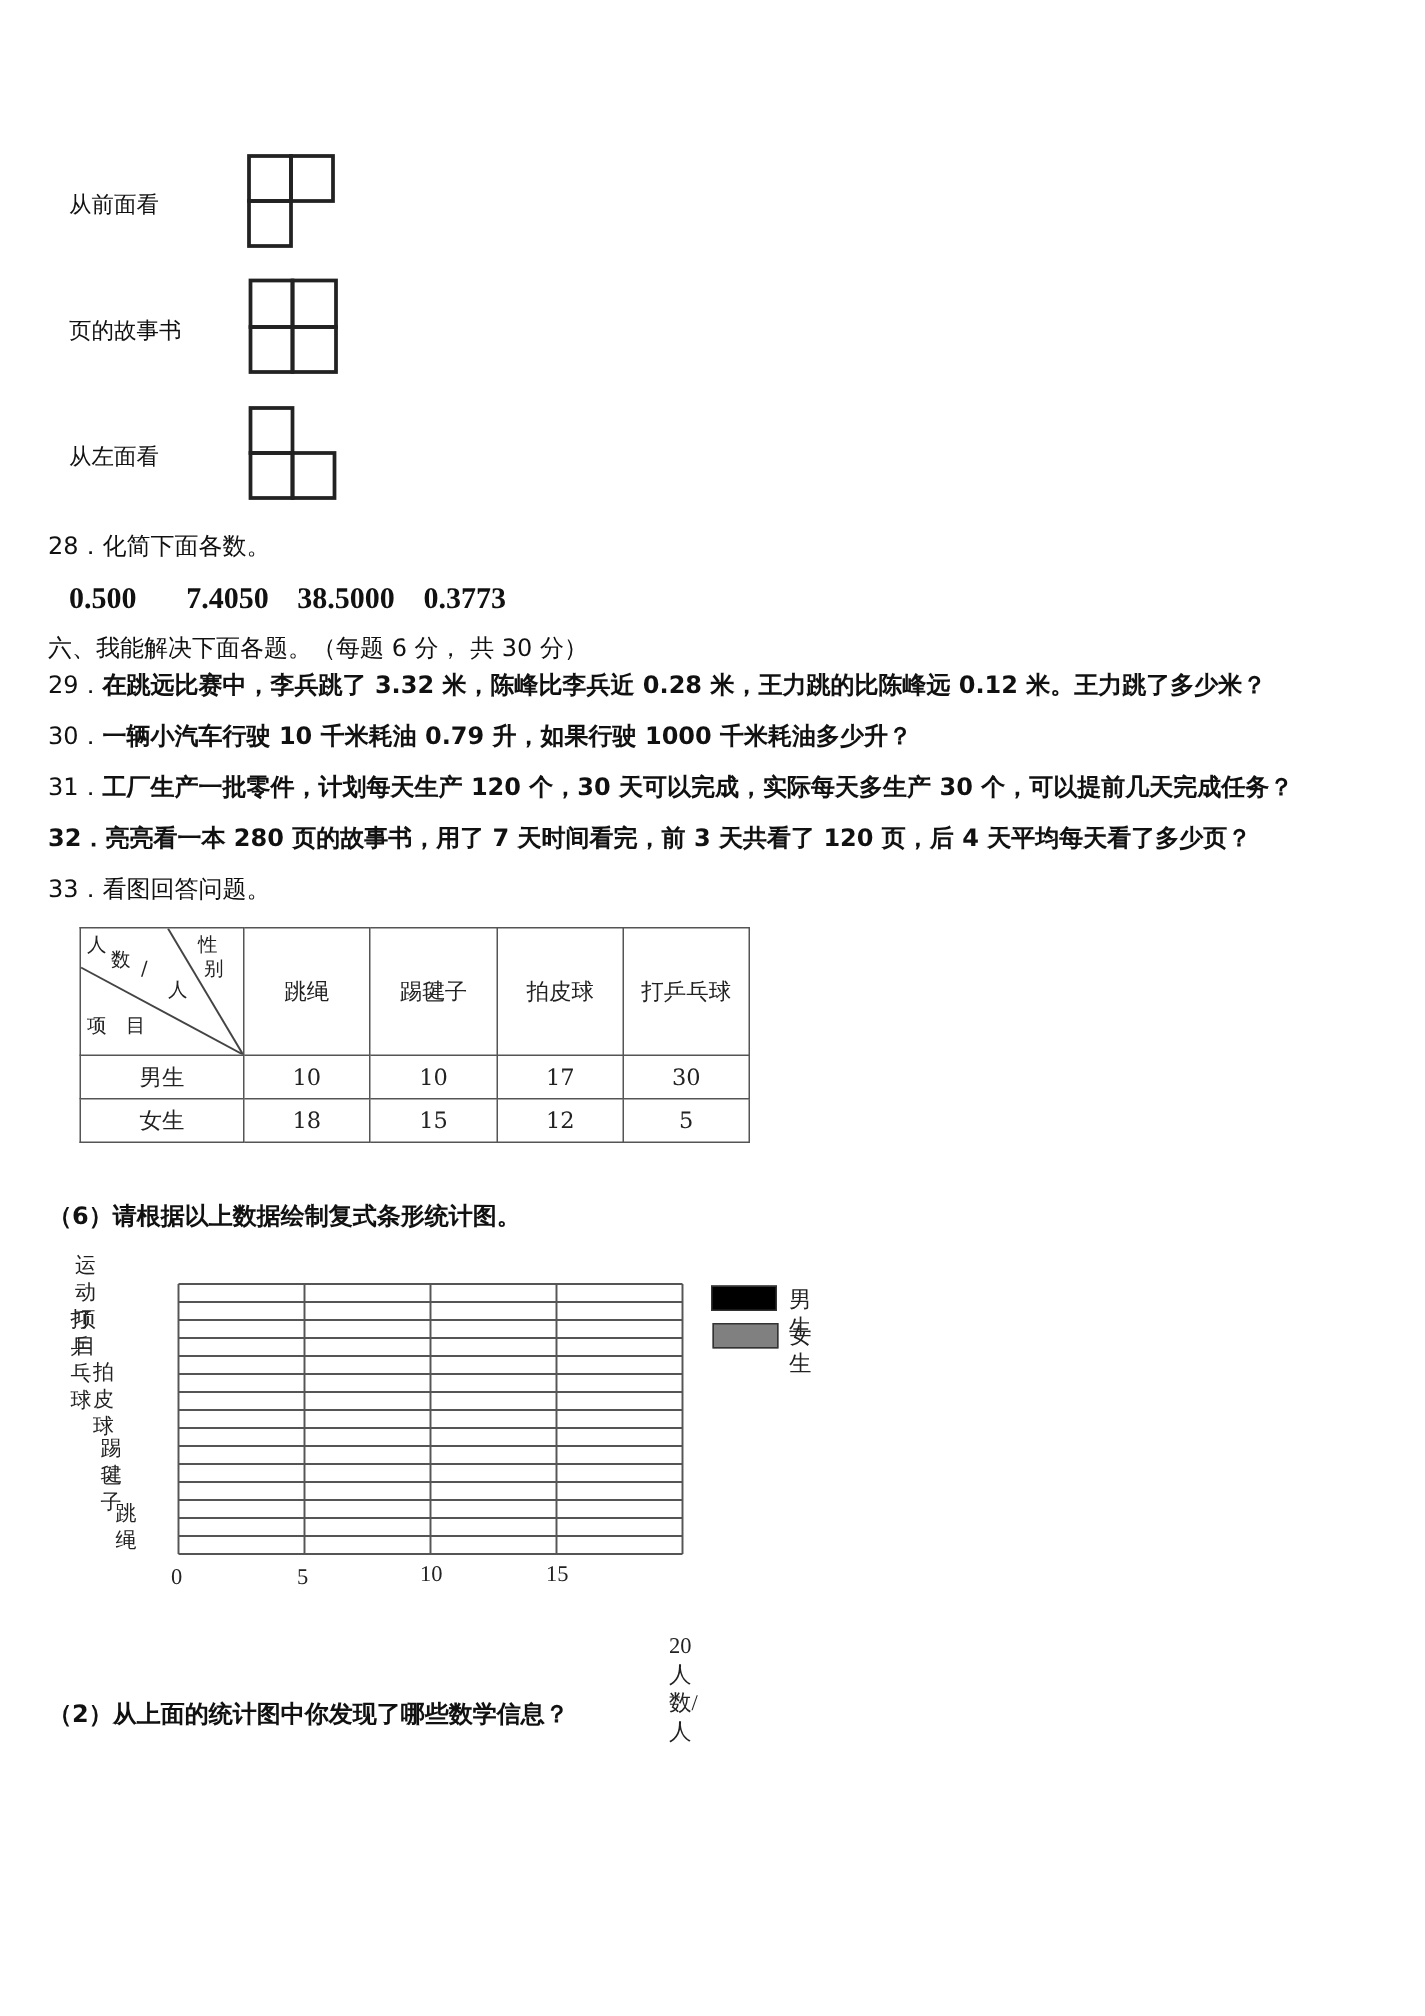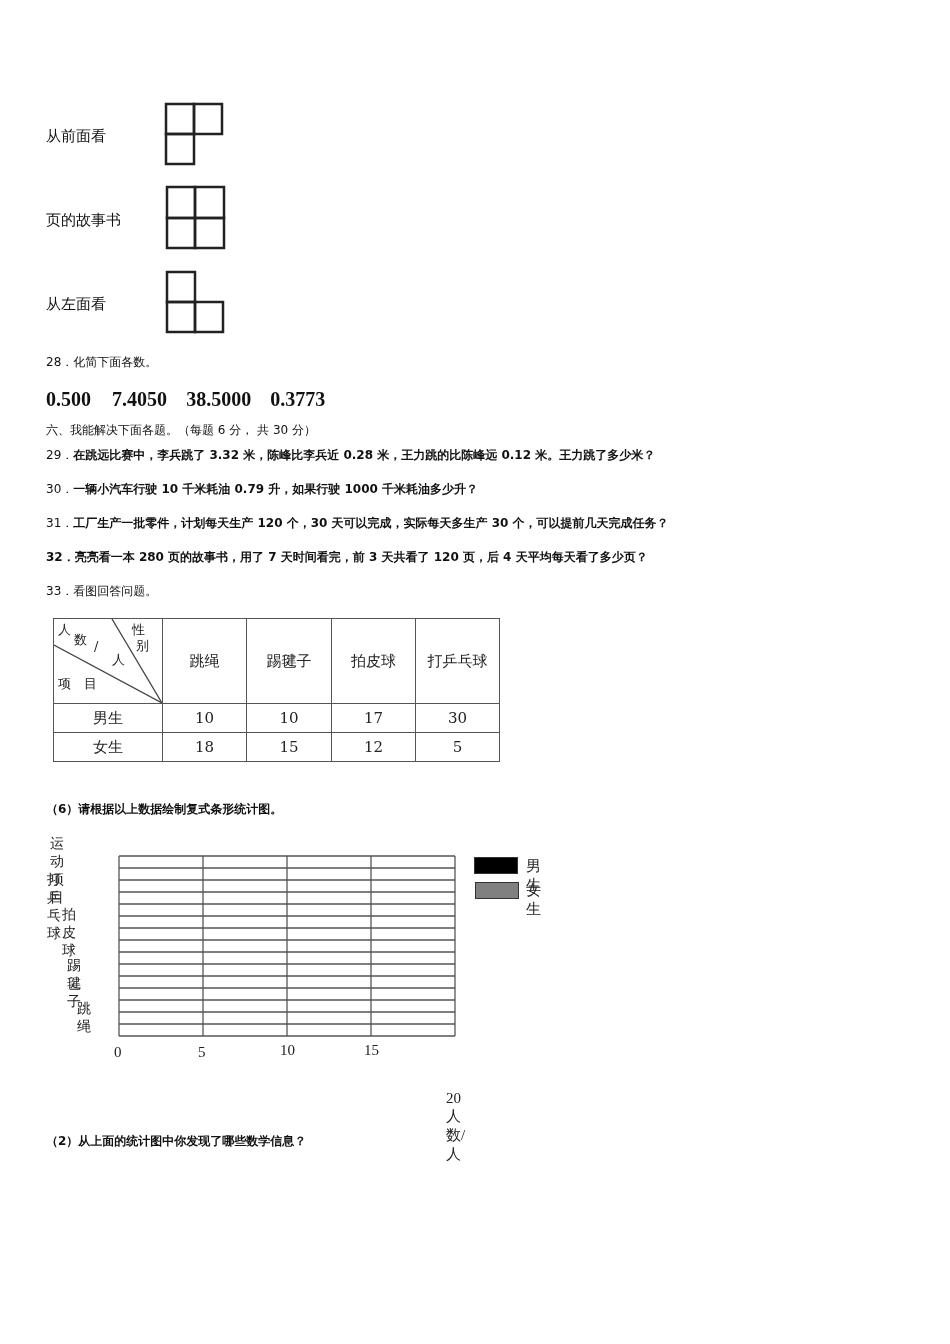--- a/index.html
+++ b/index.html
@@ -1,20 +1,20 @@
 <!DOCTYPE html>
 <html><head>
 <meta charset="utf-8">
 <style>
   html, body { margin:0; padding:0; background:#ffffff; }
   body { width:950px; height:1344px; position:relative; overflow:hidden;
          font-family:"DejaVu Sans", sans-serif; color:#111; }
   .abs { position:absolute; }
   .view-label { font-size:15px; left:46px; }
-  .q { font-size:12px; left:46px; white-space:nowrap; font-weight:bold; }
+  .q { font-size:16px; left:32px; white-space:nowrap; font-weight:bold; }
   .serifnum { font-family:"Liberation Serif", serif; font-weight:bold; font-size:20px; }
   .views svg { position:absolute; }
 
   table.data { position:absolute; left:53px; top:618px; border-collapse:collapse;
                font-family:"DejaVu Serif", serif; font-size:15px; color:#222; }
   table.data td { border:1.5px solid #555; text-align:center; padding:0; }
   table.data .hdr td { height:84px; }
   table.data .row td { height:28px; }
   .diag { position:relative; width:108px; height:84px; }
   .diag span { position:absolute; font-size:13px; }
@@ -56,21 +56,21 @@
       <rect x="32" y="34" width="28" height="30"></rect>
     </g>
   </svg>
 </div>
 
 <div class="abs q" style="top:354px;font-weight:normal">
   <span>28．</span><span>化简下面各数。</span>
 </div>
 <div class="abs" style="left:46px;top:388px">
   <span class="serifnum">0.500</span>
-  <span class="serifnum" style="margin-left:16px">7.4050</span>
+  <span class="serifnum" style="margin-left:28px">7.4050</span>
   <span class="serifnum" style="margin-left:14px">38.5000</span>
   <span class="serifnum" style="margin-left:14px">0.3773</span>
 </div>
 
 <div class="abs q" style="top:422px;font-weight:normal">六、我能解决下面各题。（每题 6 分， 共 30 分）</div>
 
 <div class="abs q" style="top:447px">
   <span style="font-weight:normal">29．</span><span>在跳远比赛中，李兵跳了 3.32 米，陈峰比李兵近 0.28 米，王力跳的比陈峰远 0.12 米。王力跳了多少米？</span>
 </div>
 <div class="abs q" style="top:481px">

